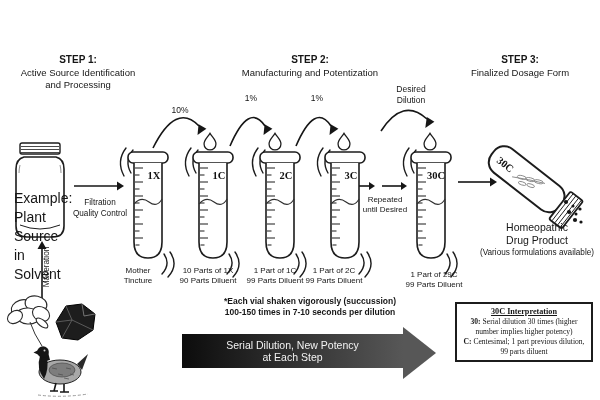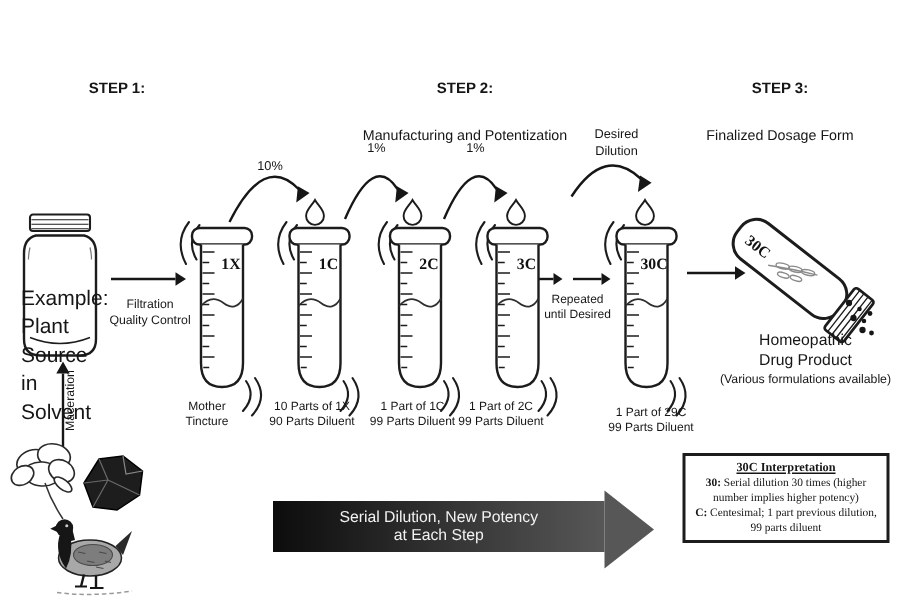--- a/index.html
+++ b/index.html
@@ -1,21 +1,21 @@
 <!DOCTYPE html>
 <html><head>
 <meta charset="utf-8">
 <style>
   html,body{margin:0;padding:0;background:#fff;}
   .canvas{position:relative;width:600px;height:400px;background:#ffffff;overflow:hidden;
           font-family:"Liberation Sans",sans-serif;color:#161616;}
   .abs{position:absolute;}
   .title{left:0;top:12px;width:600px;text-align:center;font-size:14.5px;font-weight:bold;}
   .step{text-align:center;}
-  .step-label{font-weight:bold;font-size:10px;margin-bottom:20px;}
+  .step-label{font-weight:bold;font-size:10px;margin-bottom:2px;}
   .step-desc{font-size:9.5px;line-height:1.25;white-space:pre-line;}
   #step1{left:3px;top:54px;width:150px;}
   #step2{left:220px;top:54px;width:180px;}
   #step3{left:440px;top:54px;width:160px;}
   .jar-text{left:14px;top:189px;width:52px;text-align:left;font-size:14px;line-height:1.35;white-space:pre-line;}
   .filtration{left:66px;top:198px;width:68px;text-align:center;font-size:8.2px;line-height:1.3;white-space:pre-line;}
   .maceration{left:8px;top:261px;width:80px;height:12px;text-align:center;font-size:8.2px;
               transform:rotate(-90deg);}
   .transfer{text-align:center;font-size:8.5px;white-space:pre-line;line-height:1.25;}
   #tr1{left:160px;top:93px;width:40px;margin-top:12px;} #tr2{left:231px;top:93px;width:40px;}
@@ -52,20 +52,22 @@
   #lines .drop{fill:#fff;stroke:#1c1c1c;stroke-width:1.5;}
 </style>
 </head>
 <body>
 
 <div class="canvas">
 
 
   <div class="abs step" id="step1">
     <div class="step-label">STEP 1:</div>
+    <div class="step-desc">Active Source Identification
+and Processing</div>
   </div>
   <div class="abs step" id="step2">
     <div class="step-label">STEP 2:</div>
     <div class="step-desc">Manufacturing and Potentization</div>
   </div>
   <div class="abs step" id="step3">
     <div class="step-label">STEP 3:</div>
     <div class="step-desc">Finalized Dosage Form</div>
   </div>
 
@@ -200,20 +202,22 @@
   <div class="abs caption" id="cap3">1 Part of 2C
 99 Parts Diluent</div>
   <div class="abs caption" id="cap4">1 Part of 29C
 99 Parts Diluent</div>
 
   <div class="abs repeat">Repeated
 until Desired</div>
   <div class="abs maceration">Maceration</div>
   <div class="abs filtration">Filtration
 Quality Control</div>
+  <div class="abs note">*Each vial shaken vigorously (succussion)
+100-150 times in 7-10 seconds per dilution</div>
 
   <div class="abs big-arrow-body"></div>
   <div class="abs big-arrow-head"></div>
   <div class="abs big-arrow-text">Serial Dilution, New Potency
 at Each Step</div>
 
   <svg class="abs" style="left:470px;top:130px;" width="130" height="105" viewBox="0 0 130 105">
     <g transform="translate(32,11) rotate(38)">
       <rect x="0" y="0" width="86" height="30" rx="13" fill="#fff" stroke="#1c1c1c" stroke-width="2"></rect>
       <g stroke="#8a8a8a" fill="none" stroke-width="0.9">

